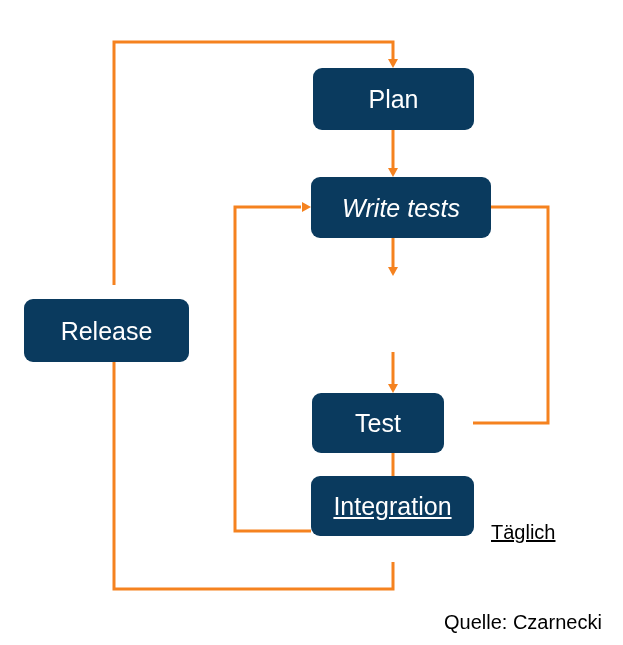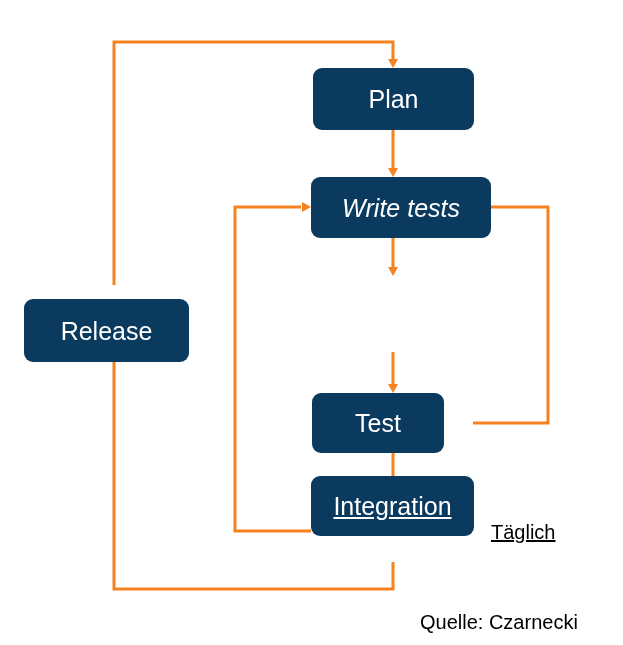--- a/index.html
+++ b/index.html
@@ -51,21 +51,21 @@
     z-index: 3;
   }
   #node-plan       { left: 313px; top: 68px;  width: 161px; height: 62px; }
   #node-write      { left: 311px; top: 177px; width: 180px; height: 61px; font-style: italic; }
   #node-pair       { left: 261px; top: 276px; width: 264px; height: 76px; }
   #node-test       { left: 312px; top: 393px; width: 132px; height: 60px; text-align: center; }
   #node-integration{ left: 311px; top: 476px; width: 163px; height: 60px; text-decoration: underline; }
   #node-release    { left: 24px;  top: 285px; width: 165px; height: 63px; margin-top: 14px; }
   #label-cadence   { left: 405px; top: 14px; }
   #label-daily     { left: 491px; top: 521px; text-decoration: underline; }
-  #label-source    { left: 420px; top: 611px; }
+  #label-source    { left: 444px; top: 611px; }
 </style>
 </head>
 <body>
 
 <div id="canvas">
 
   <svg id="flow-svg" viewBox="0 0 623 645" xmlns="http://www.w3.org/2000/svg">
     <defs>
       <marker id="arrow-down" viewBox="0 0 10 10" refX="5" refY="9" markerWidth="5.2" markerHeight="5.2" orient="auto-start-reverse">
         <path d="M 0 9 L 5 0 L 10 9 z" fill="#f5821f"></path>

